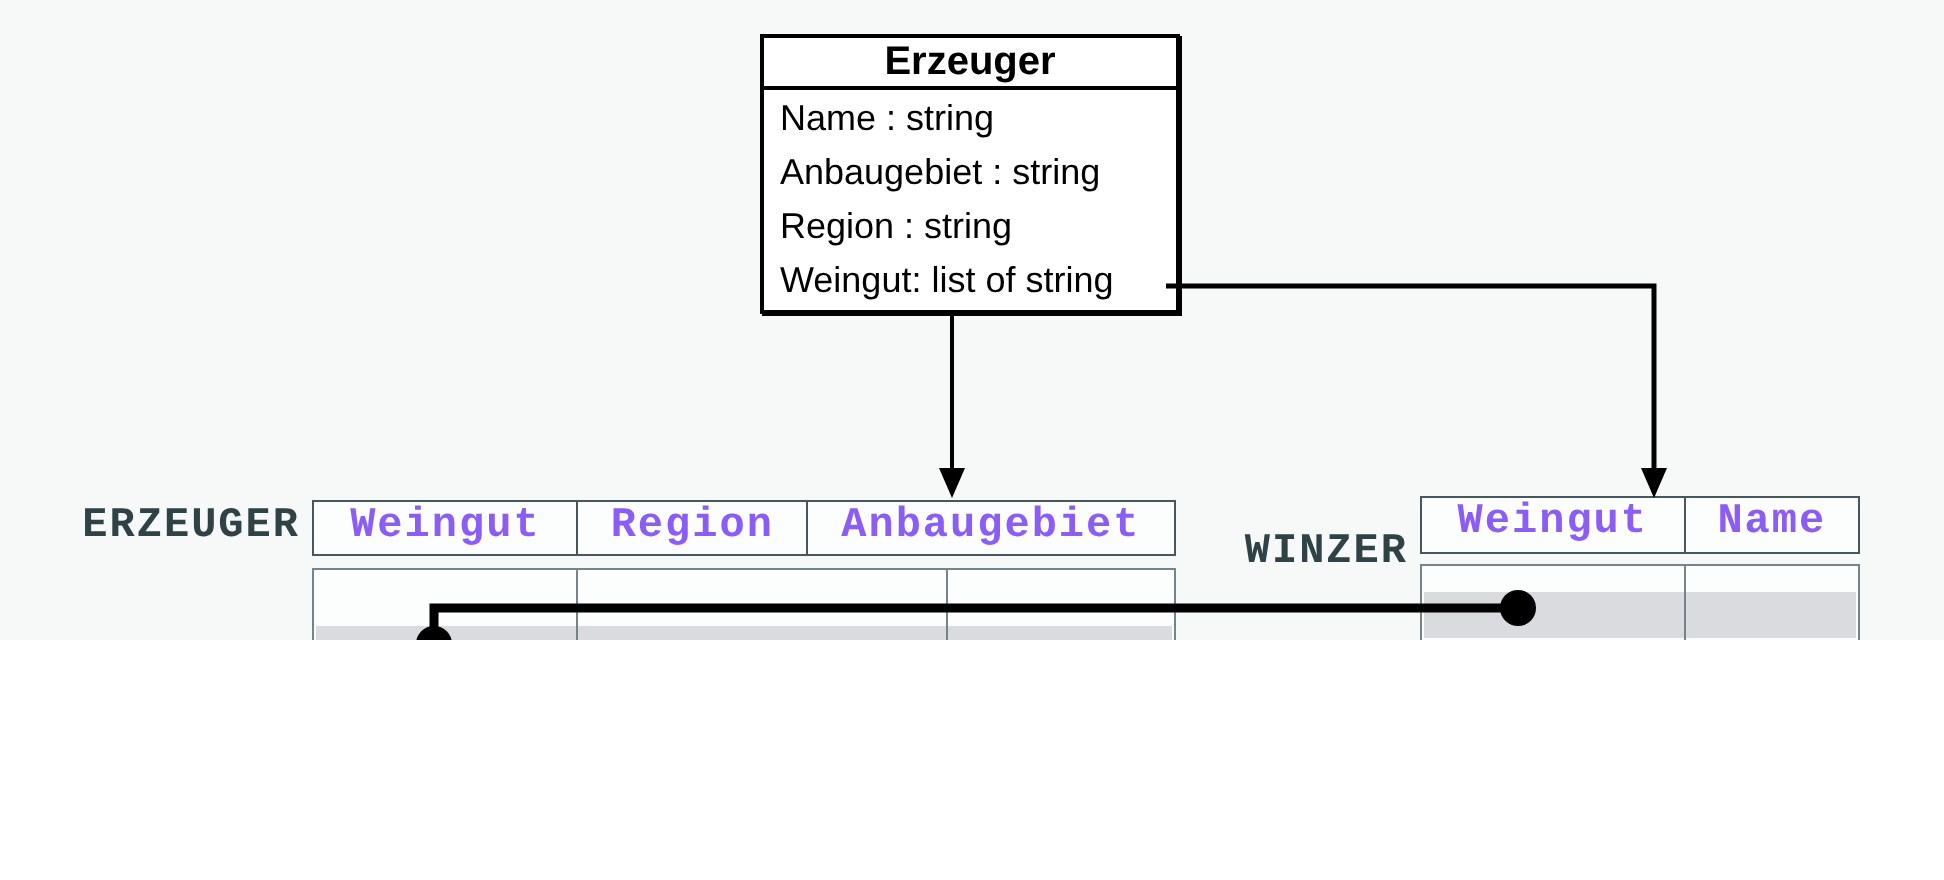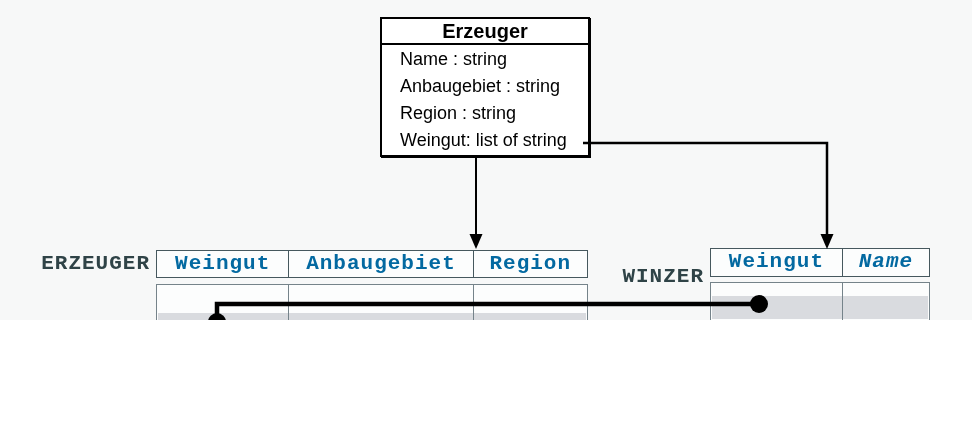--- a/index.html
+++ b/index.html
@@ -25,21 +25,21 @@
     height: 24px;
     line-height: 24px;
     text-align: center;
     font-weight: bold;
     font-size: 20px;
     color: #000;
     border-bottom: 2px solid #000;
     font-family: "Liberation Sans", sans-serif;
   }
   .class-box .attrs {
-    padding: 1px 0 0 18px;
+    padding: 1px 0 0 8px;
   }
   .class-box .attr {
     font-size: 18px;
     line-height: 27px;
     color: #000;
     white-space: nowrap;
   }
   
   .tbl-label {
     position: absolute;
@@ -61,32 +61,32 @@
     border: 1px solid #46585e;
     box-sizing: border-box;
   }
   #erzeuger-header { left: 156px; top: 250px; width: 432px; height: 28px; }
   #winzer-header   { left: 710px; top: 248px; width: 220px; height: 29px; }
   .tbl-header .hcell {
     font-family: "Liberation Mono", "DejaVu Sans Mono", monospace;
     font-weight: bold;
     font-size: 21px;
     letter-spacing: 1px;
-    color: #0369a1;
+    color: #8b5cf6;
     text-align: center;
     line-height: 26px;
     box-sizing: border-box;
     overflow: hidden;
   }
   .tbl-header .hcell + .hcell { border-left: 1px solid #46585e; }
   #erzeuger-header .c0 { width: 132px; }
   #erzeuger-header .c1 { width: 185px; }
   #erzeuger-header .c2 { width: 115px; }
   #winzer-header .c0 { width: 132px; }
-  #winzer-header .c1 { width: 88px; font-style: italic; }
+  #winzer-header .c1 { width: 88px; }
   
   .tbl-body {
     position: absolute;
     background: #fcfdfd;
     border: 1px solid #75838a;
     box-sizing: border-box;
   }
   #erzeuger-body { left: 156px; top: 284px; width: 432px; height: 117px; }
   #winzer-body   { left: 710px; top: 282px; width: 220px; height: 86px; }
   .vsep {
@@ -122,22 +122,22 @@
       <div class="attr">Name : string</div>
       <div class="attr">Anbaugebiet : string</div>
       <div class="attr">Region : string</div>
       <div class="attr">Weingut: list of string</div>
     </div>
   </div>
 
   <div class="tbl-label" id="erzeuger-label">ERZEUGER</div>
   <div class="tbl-header" id="erzeuger-header">
     <div class="hcell c0">Weingut</div>
+    <div class="hcell c2">Region</div>
     <div class="hcell c1">Anbaugebiet</div>
-    <div class="hcell c2">Region</div>
   </div>
   <div class="tbl-body" id="erzeuger-body">
     <div class="band" id="erzeuger-band"></div>
     <div class="vsep" style="left:131px"></div>
     <div class="vsep" style="left:316px"></div>
   </div>
 
   <div class="tbl-label" id="winzer-label">WINZER</div>
   <div class="tbl-header" id="winzer-header">
     <div class="hcell c0">Weingut</div>

